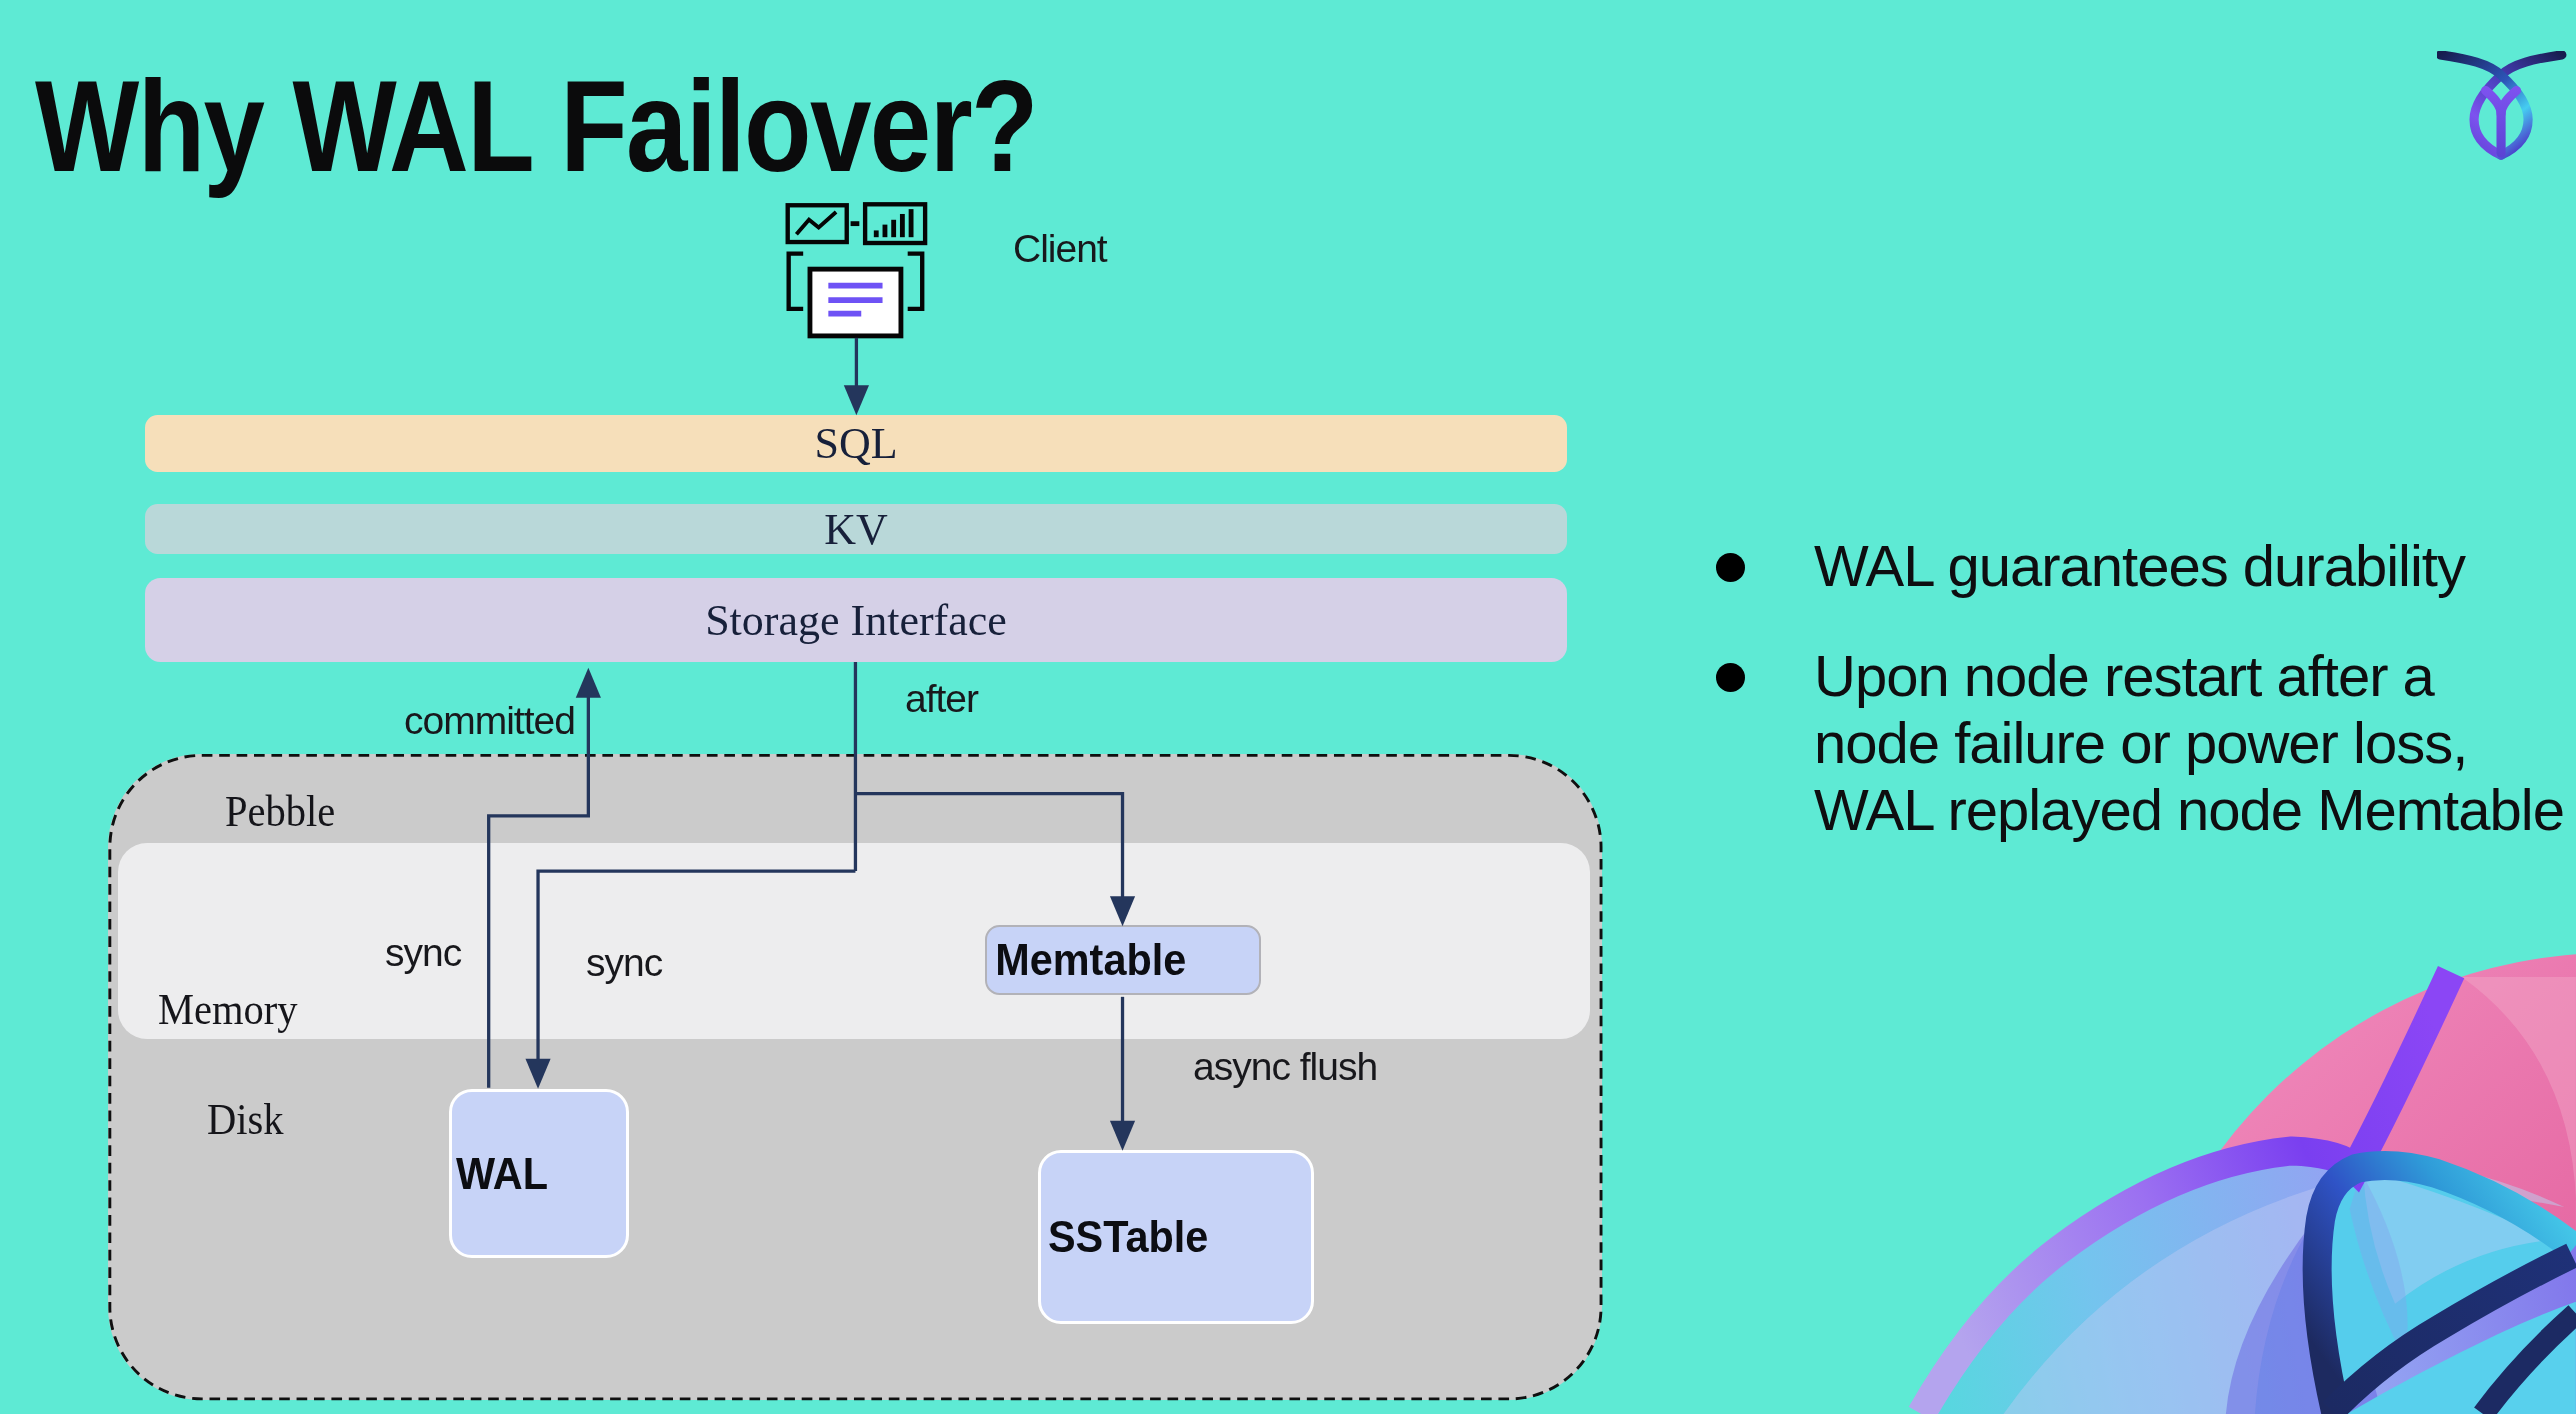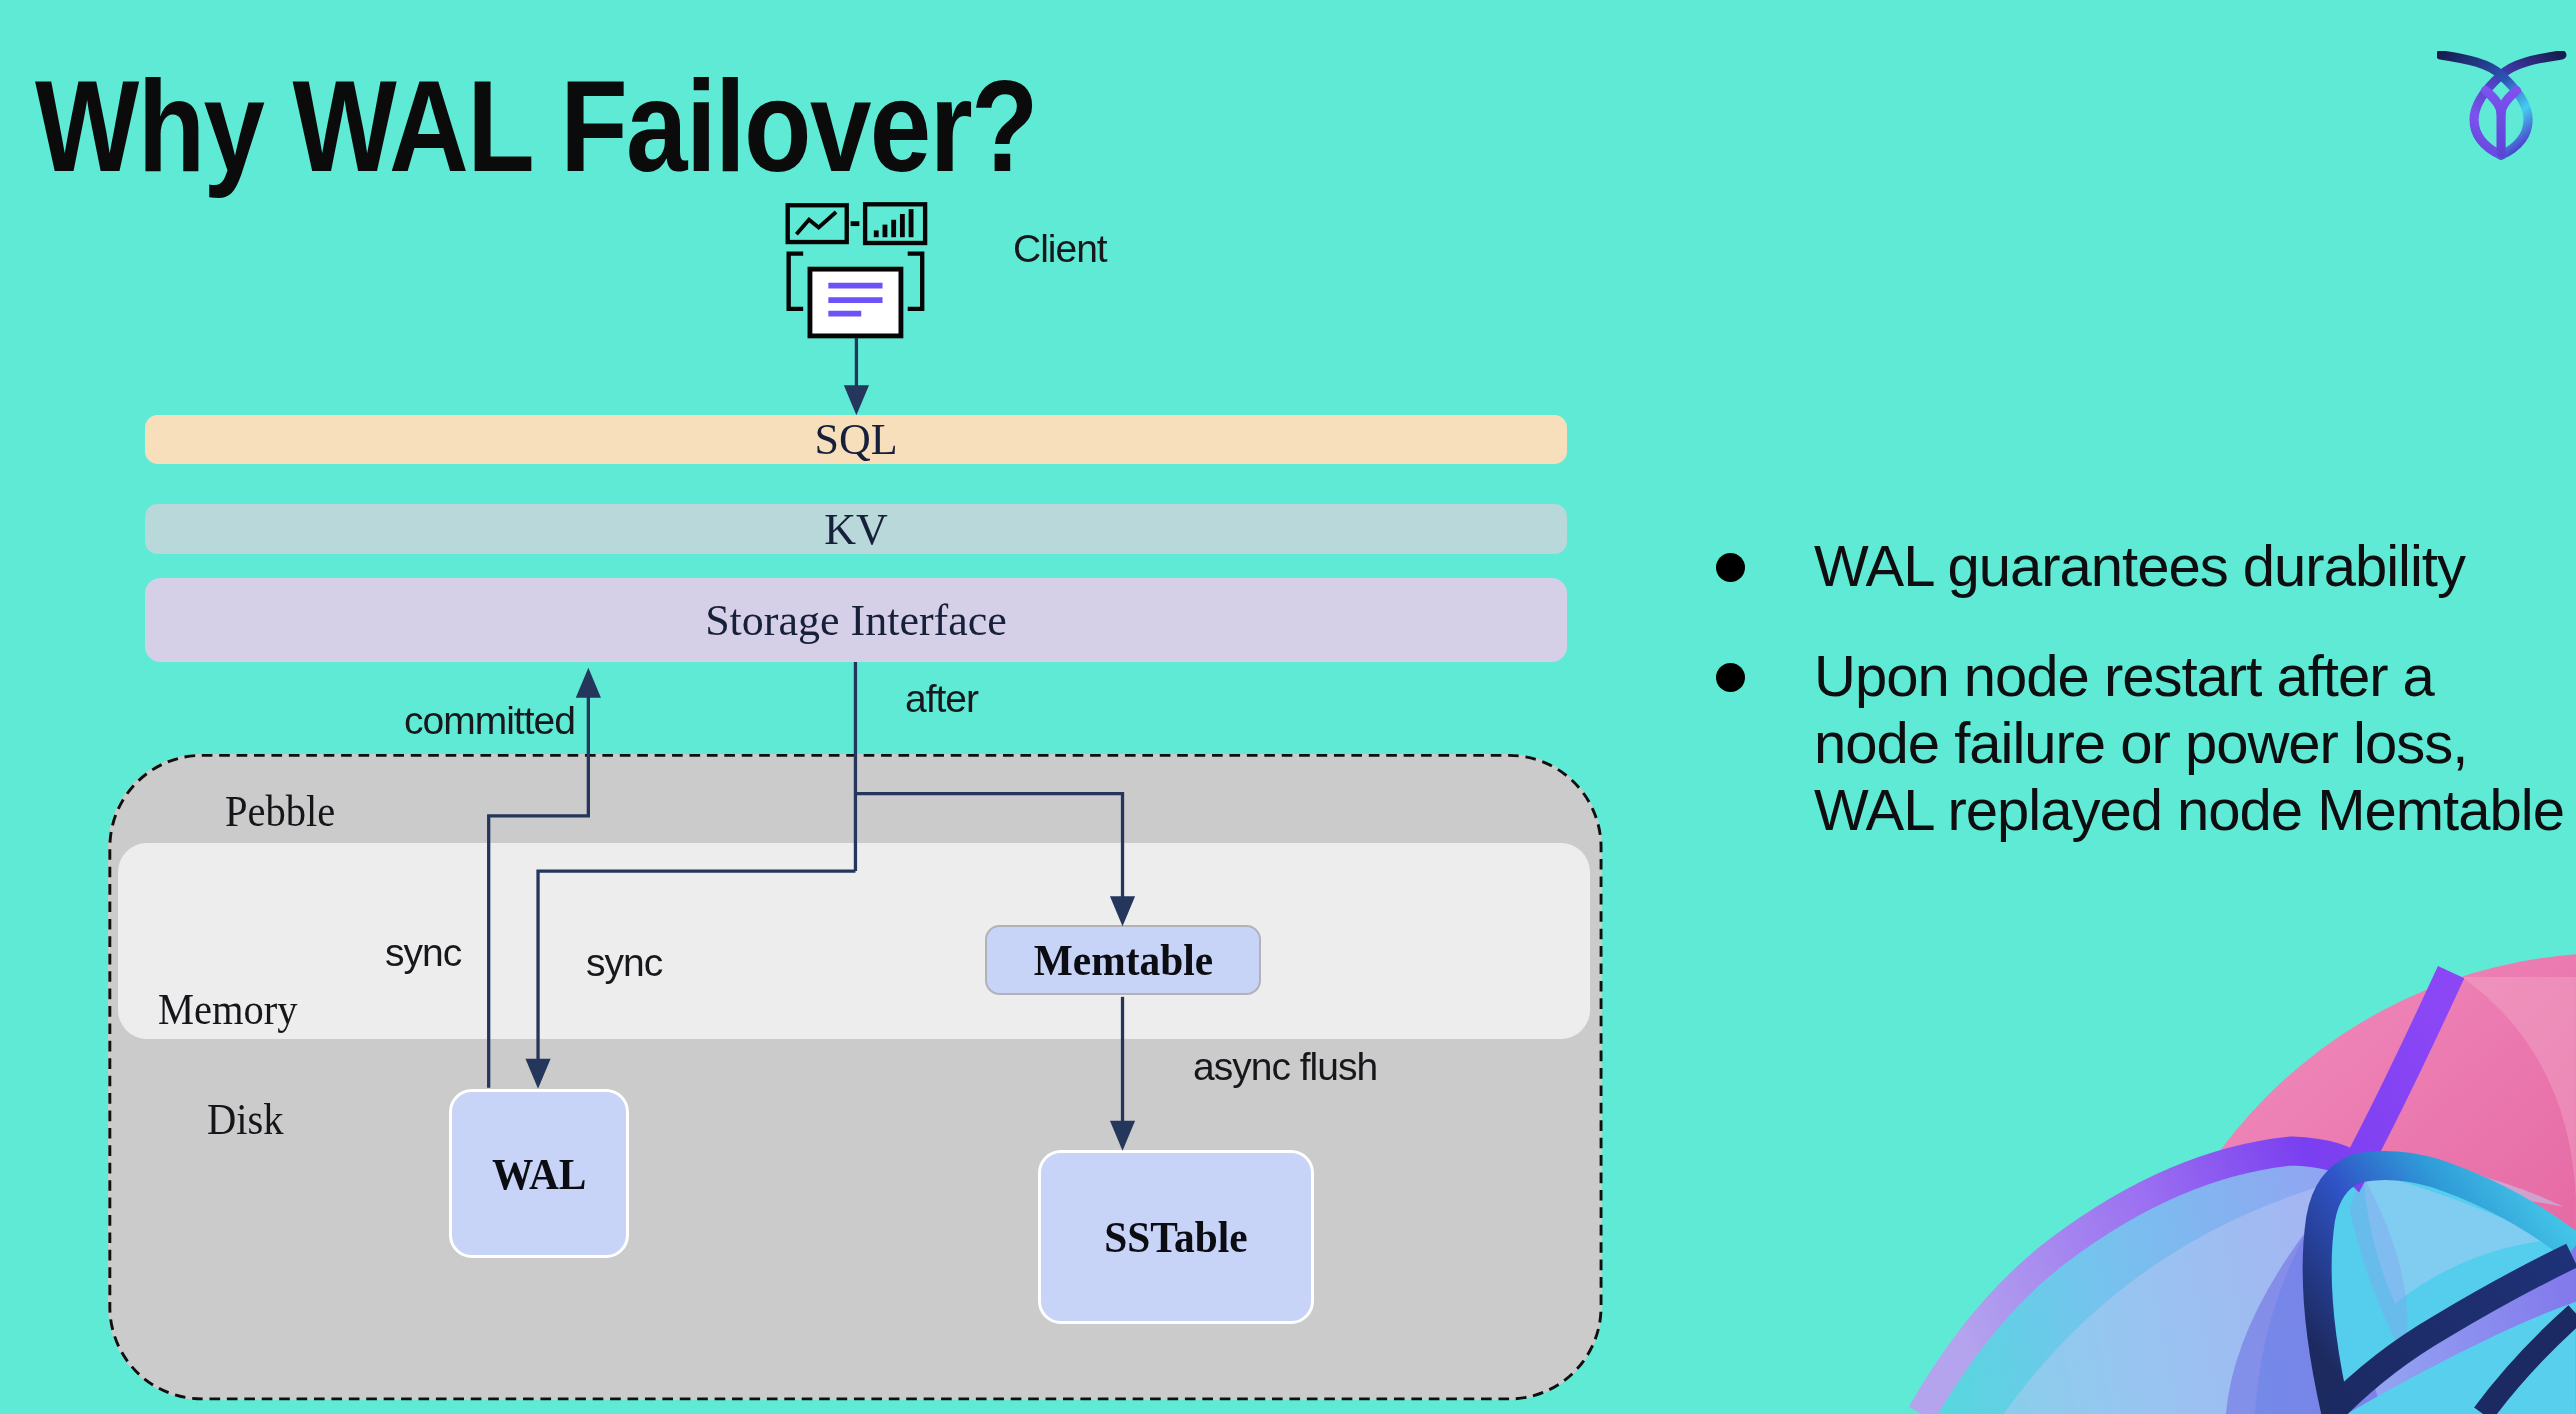--- a/index.html
+++ b/index.html
@@ -8,38 +8,38 @@
   .abs{position:absolute;}
 
   
   .title{left:35px;top:61px;margin:0;font-size:130px;font-weight:700;color:#0b0b0c;
          letter-spacing:-1.9px;line-height:1.0;white-space:nowrap;
          transform:scaleX(0.85);transform-origin:left top;}
 
   
   .bar{left:145px;width:1422px;display:flex;align-items:center;justify-content:center;
        font-family:"Liberation Serif", serif;font-size:44px;color:#17203a;}
-  .bar-sql{top:415px;height:49px;border-radius:12.6px;background:var(--sql-bar);}
+  .bar-sql{top:415px;height:57px;border-radius:12.6px;background:var(--sql-bar);}
   .bar-kv{top:504px;height:50px;border-radius:12.6px;background:var(--kv-bar);}
   .bar-storage{top:578px;height:84px;border-radius:15.5px;background:var(--storage-bar);}
 
   
   .pebble{left:108px;top:754px;width:1494px;height:646px;border-radius:93px;
           background:var(--pebble-gray);box-sizing:border-box;}
   .memory{left:118px;top:843px;width:1472px;height:196px;border-radius:29px;
           background:var(--memory-gray);}
 
   .serif-label{font-family:"Liberation Serif", serif;font-size:45px;color:#15151a;line-height:1;transform:scaleX(0.9);transform-origin:left top;}
   .lbl-pebble{left:225px;top:789px;}
   .lbl-memory{left:158px;top:987px;}
   .lbl-disk{left:207px;top:1097px;}
 
   
-  .node{display:flex;align-items:center;justify-content:center;box-sizing:border-box;
-        font-family:Liberation Serif, serif;font-weight:700;font-size:45px;color:#0c0d12;}
+  .node{display:flex;align-items:center;box-sizing:border-box;
+        font-family:Liberation Sans, sans-serif;font-weight:700;font-size:45px;color:#0c0d12;}
   .node span{transform:scaleX(0.92);}
   .node-memtable{left:985px;top:925px;width:276px;height:70px;border-radius:14.5px;
                  background:var(--node-blue);border:2.9px solid #b2b2b8;}
   .node-wal{left:449px;top:1089px;width:180px;height:169px;border-radius:23px;
             background:var(--node-blue);border:3.9px solid #ffffff;}
   .node-sstable{left:1038px;top:1150px;width:276px;height:174px;border-radius:23px;
                 background:var(--node-blue);border:3.9px solid #ffffff;}
 
   
   .flow-label{font-size:39px;color:#18181c;line-height:1;white-space:nowrap;letter-spacing:-1px;}

